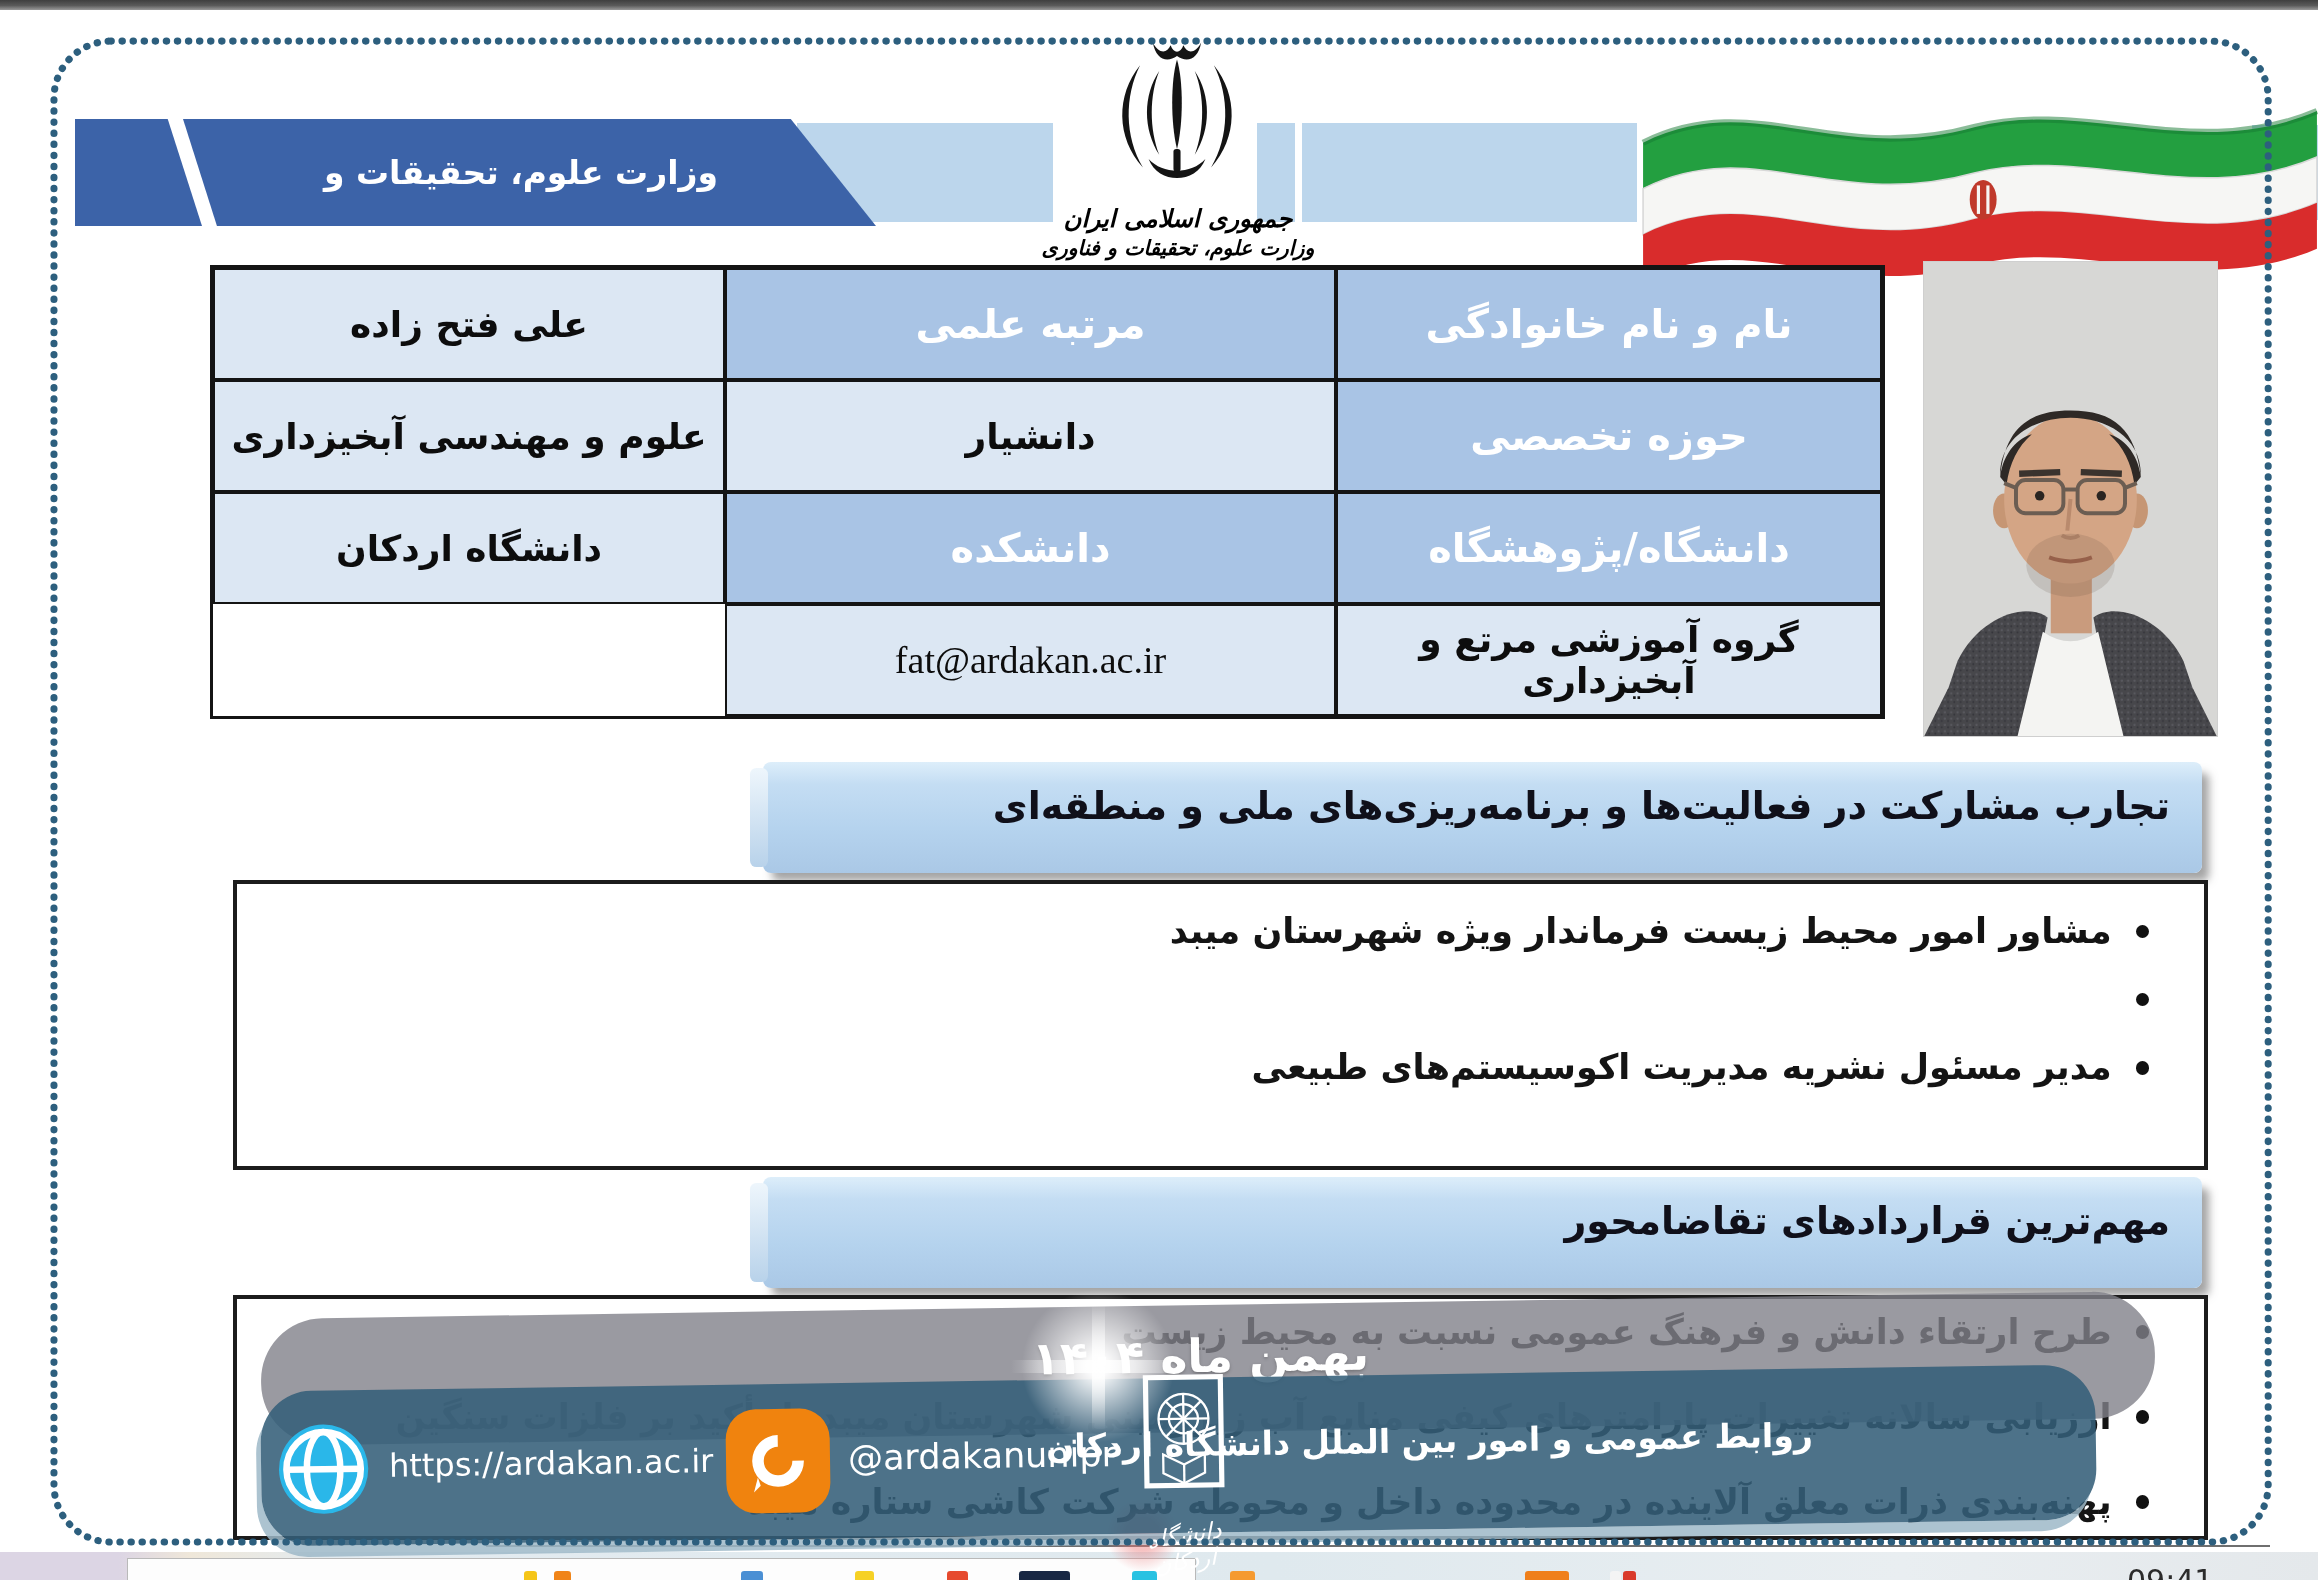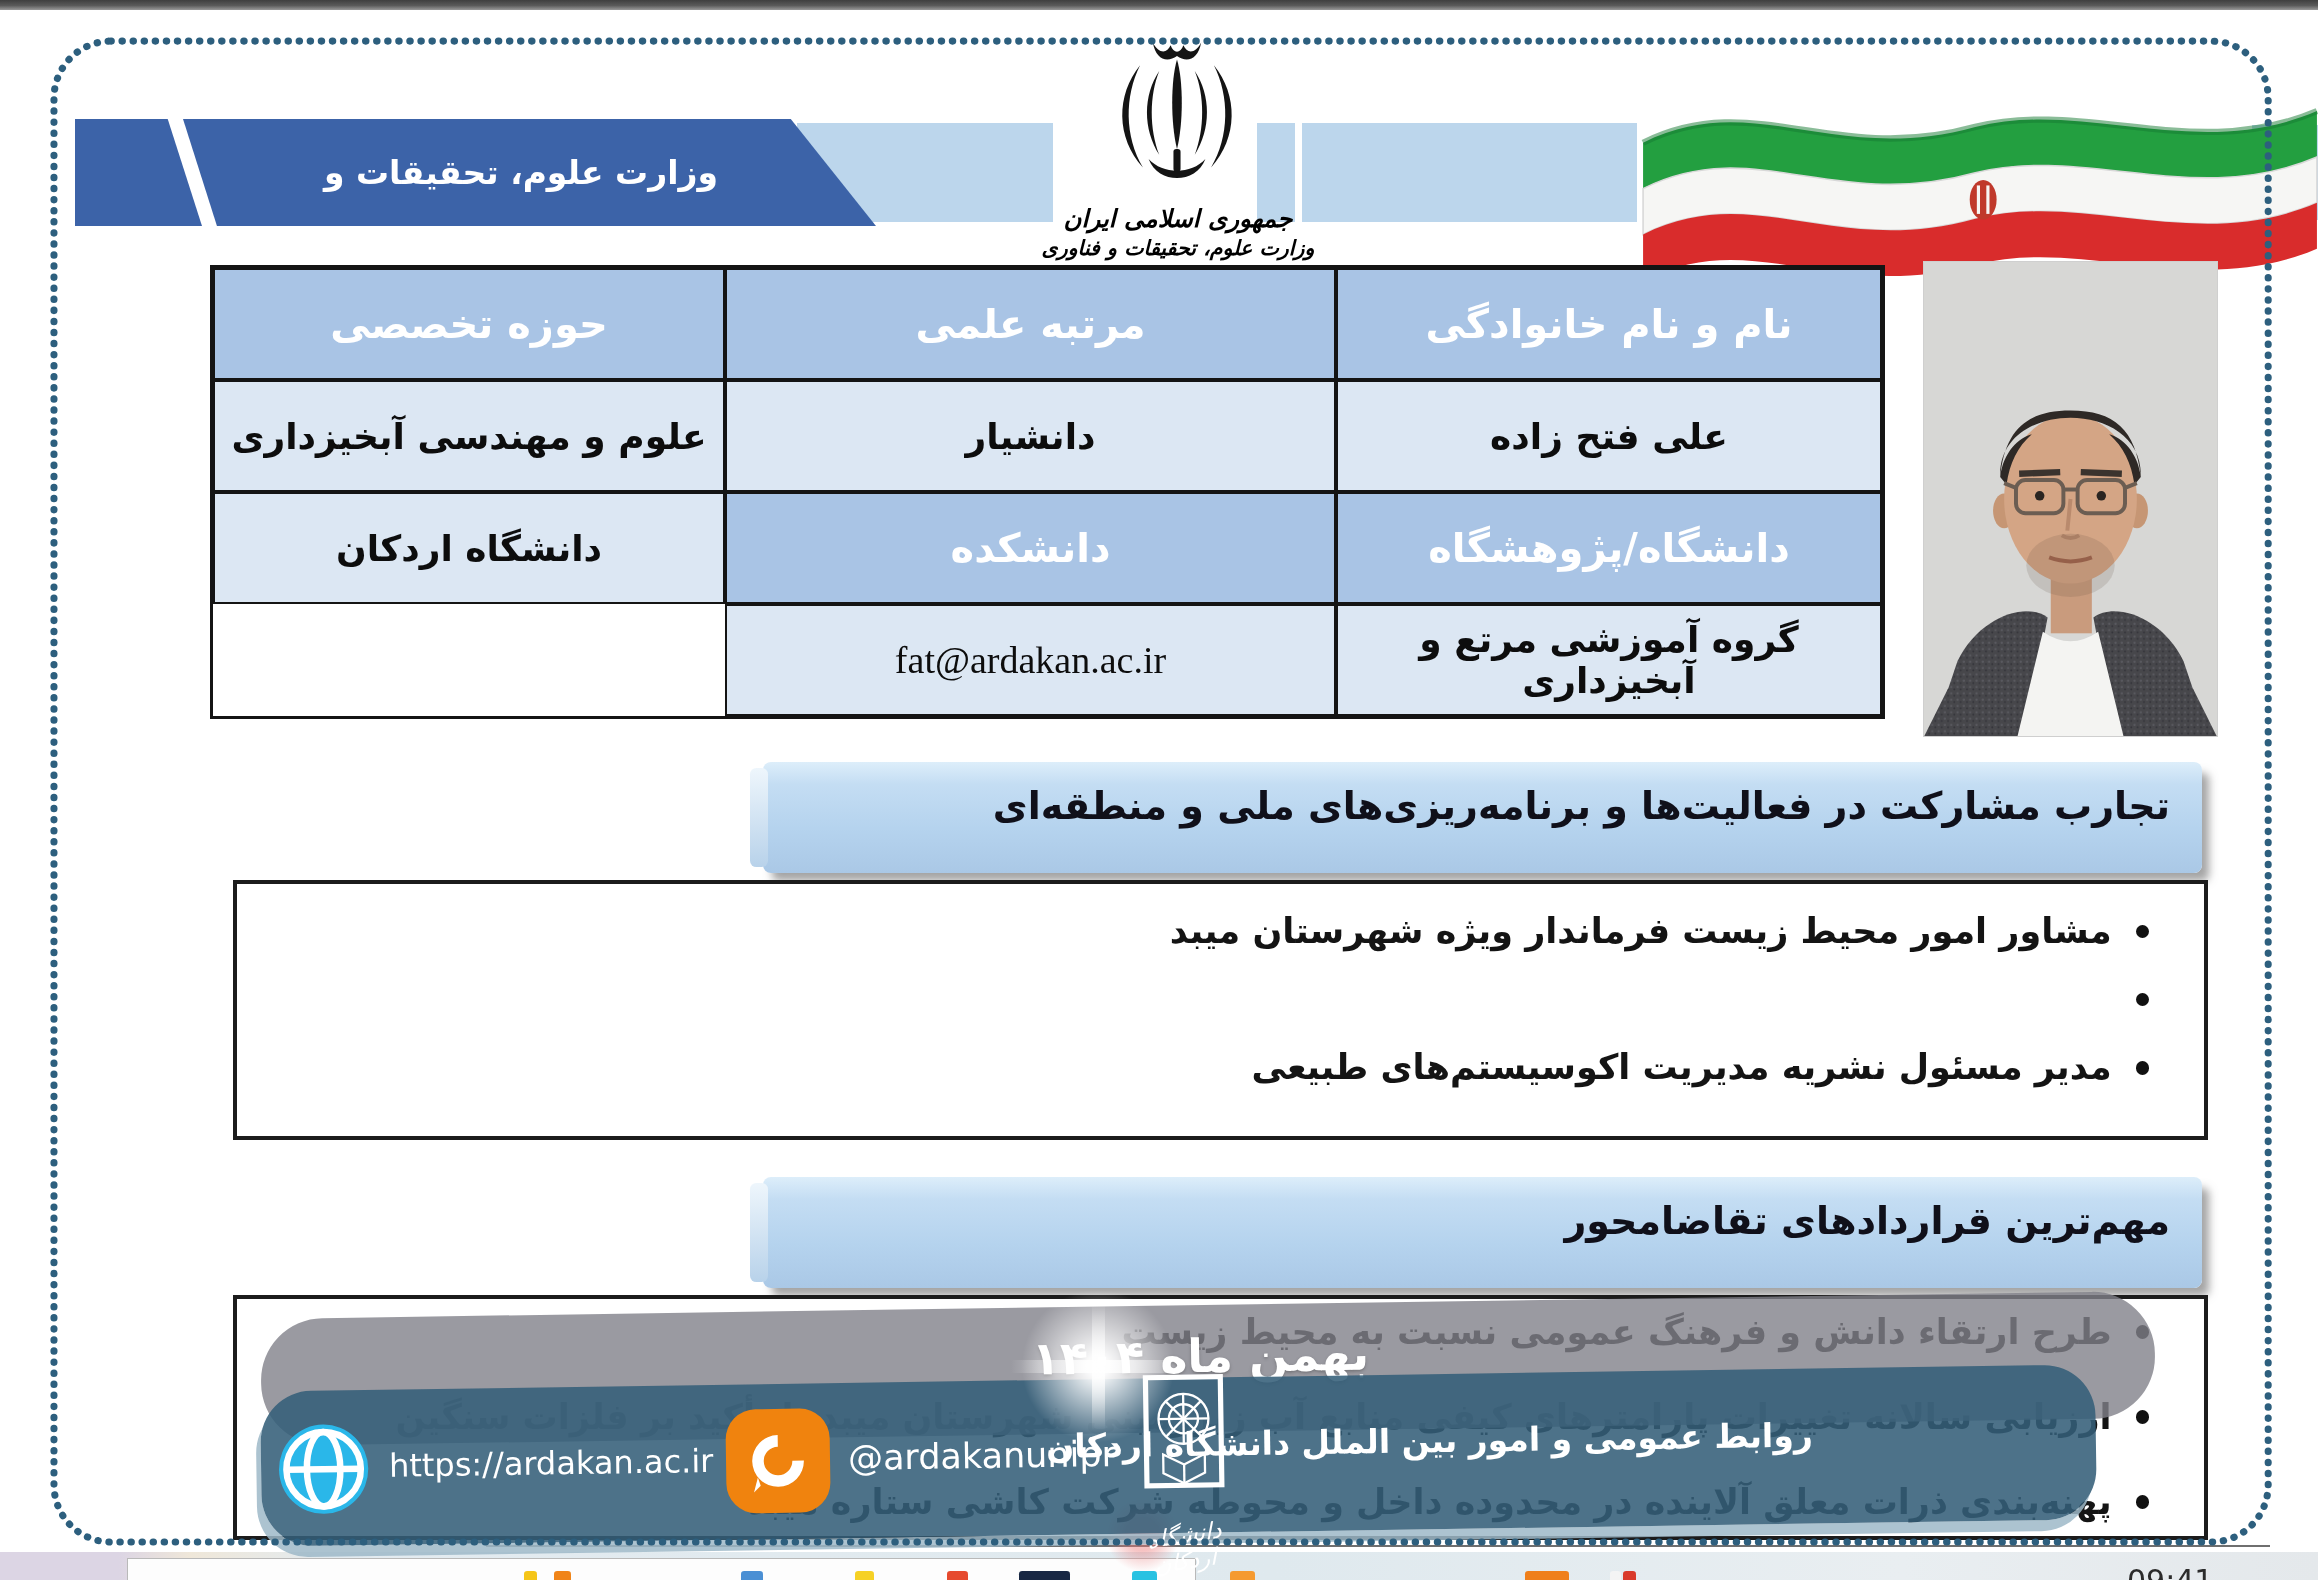--- a/index.html
+++ b/index.html
@@ -55,21 +55,21 @@
   .secbar::before{content:"";position:absolute;left:-12.7px;top:6.3px;height:calc(100% - 12.7px);width:17.4px;
         background:linear-gradient(180deg,#eef6fc,#b8d2ea);border-radius:6.3px;}
   .secbar span{position:absolute;right:32px;top:0;height:89px;line-height:89px;display:block;
         color:#10101a;font-weight:bold;font-size:38px;direction:rtl;}
   .secbar1{top:762px;}
   .secbar2{top:1177px;}
 
   
   .listbox{position:absolute;left:233px;width:1975px;background:#ffffff;border:4.7px solid #1c1c1c;
         z-index:3;direction:rtl;box-sizing:border-box;}
-  .box1{top:880px;height:260px;}
+  .box1{top:880px;height:290px;}
   .box2{top:1295px;height:245px;}
   .listbox ul{margin:0;padding:27px 55px 0 32px;list-style:none;display:flex;flex-direction:column;gap:41px;}
   .box2 ul{padding-top:12.7px;gap:44px;}
   .listbox li{display:flex;align-items:center;gap:24px;font-size:35px;font-weight:bold;color:#141414;line-height:41px;}
   .dot{width:13.4px;height:13.4px;border-radius:50%;background:#111;flex:none;}
 
   
   .gray-banner{position:absolute;left:261px;top:1305px;width:1894px;height:127px;border-radius:62px;
         background:rgba(129,129,138,0.80);transform:rotate(-0.85deg);z-index:5;}
   .date-text{position:absolute;left:771px;top:24px;color:#ffffff;font-weight:bold;font-size:46px;
@@ -153,26 +153,26 @@
     </svg>
   </div>
 
   <div class="ptable">
     <div class="cell h">
         <span>نام و نام خانوادگی</span>
       </div>
     <div class="cell h">
         <span>مرتبه علمی</span>
       </div>
+    <div class="cell v">
+        <span>علی فتح زاده</span>
+      </div>
+
     <div class="cell h">
         <span>حوزه تخصصی</span>
-      </div>
-
-    <div class="cell v">
-        <span>علی فتح زاده</span>
       </div>
     <div class="cell v">
         <span>دانشیار</span>
       </div>
     <div class="cell v">
         <span>علوم و مهندسی آبخیزداری</span>
       </div>
 
     <div class="cell h">
         <span>دانشگاه/پژوهشگاه</span>

